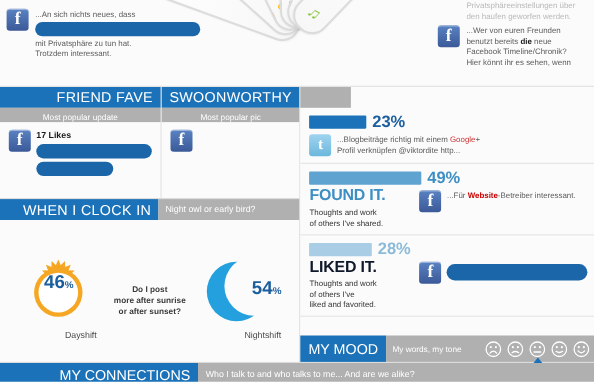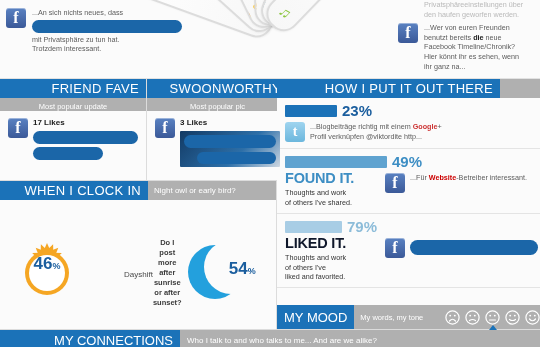--- a/index.html
+++ b/index.html
@@ -87,21 +87,21 @@
   .blob-a{width:105px;height:13px;background:#1b66a8;border-radius:7px;margin-bottom:3px;}
   .blob-b{width:70px;height:13px;background:#1b66a8;border-radius:7px;}
 
   .picbox{width:100px;height:36px;background:linear-gradient(135deg,#123a64,#2d6fa8 60%,#cfd8e2);position:relative;border-radius:1px;}
   .picbox .pb1{position:absolute;left:4px;top:4px;width:92px;height:13px;background:#1b66a8;border-radius:7px;}
   .picbox .pb2{position:absolute;left:17px;top:21px;width:79px;height:12px;background:#1b66a8;border-radius:6px;}
 
   
   .clockin{flex:1;display:flex;flex-direction:column;gap:20px;}
   .clock-body{flex:1;display:flex;align-items:center;justify-content:space-around;padding:4px 10px 8px;}
-  .cunit{display:flex;flex-direction:row;align-items:center;}
+  .cunit{display:flex;flex-direction:column;align-items:center;}
   .cunit .cap{font-size:8px;color:#4a4a4a;margin-top:4px;margin-left:40px;}
   .sunwrap{position:relative;width:74px;height:60px;display:flex;align-items:center;justify-content:center;}
   .sun-rays{position:absolute;left:50%;top:50%;width:0;height:0;}
   .ray{
     position:absolute;width:0;height:0;
     border-left:7px solid transparent;border-right:7px solid transparent;
     border-bottom:16px solid #f5a623;
     transform-origin:50% 100%;left:-7px;top:-30px;
   }
   .sun-core{
@@ -129,21 +129,21 @@
   
   .stat{padding:5px 8px 6px 8px;border-bottom:1px solid #e4e4e4;}
   .statrow1{display:flex;align-items:center;gap:5px;}
   .bar{height:12px;border-radius:1px;}
   .pctlabel{font-size:15px;font-weight:bold;line-height:1;}
   .statrow2{display:flex;gap:8px;margin-top:2px;}
   .statleft{width:92px;flex:0 0 92px;}
   .bigname{font-size:14.5px;font-weight:bold;letter-spacing:-.2px;line-height:1.05;}
   .desc{font-size:7.2px;line-height:9.4px;color:#333;margin-top:2px;}
   .statpost{flex:1;display:flex;gap:5px;padding-top:2px;}
-  .gsvc{color:#cc3333;font-weight:bold;text-align:center;}
+  .gsvc{color:#cc3333;font-weight:normal;text-align:center;}
   .wsvc{color:#cc0000;font-weight:bold;}
 
   
   .moodbar{display:flex;height:24px;align-items:stretch;}
   .moodbar .title{
     background:#1b72b8;color:#fff;font-size:13px;
     display:flex;align-items:center;justify-content:flex-end;padding:0 7px;
   }
   .moodbar .sub{
     background:#b0b0b0;flex:1;display:flex;align-items:center;
@@ -217,21 +217,20 @@
         <div class="fb-ico">f</div>
         <div class="fbtext">
           <div>...Wer von euren Freunden</div>
           <div>
             <span>benutzt bereits</span>
             <b>die</b>
             <span>neue</span>
           </div>
           <div>Facebook Timeline/Chronik?</div>
           <div>Hier könnt ihr es sehen, wenn</div>
-          <div>ihr ganz na...</div>
         </div>
       </div>
     </div>
   </div>
 
   <div class="cols">
 
     <div class="left">
 
       <div class="twocol">
@@ -255,27 +254,20 @@
 
         <div class="cell">
           <div class="hdr">
             <div class="title" style="flex:1;">SWOONWORTHY</div>
           </div>
           <div class="hdr" style="height:13px;">
             <div class="sub right" style="font-size:7.5px;">Most popular pic</div>
           </div>
           <div class="cell-body">
             <div class="fb-ico">f</div>
-            <div style="flex:1;">
-              <div class="likes">3 Likes</div>
-              <div class="picbox">
-                <div class="pb1"></div>
-                <div class="pb2"></div>
-              </div>
-            </div>
           </div>
         </div>
 
       </div>
 
       <div class="clockin">
         <div class="hdr">
           <div class="title" style="flex:1;">WHEN I CLOCK IN</div>
           <div class="sub" style="flex:0 0 116px;">Night owl or early bird?</div>
         </div>
@@ -328,21 +320,20 @@
             <div class="cap">Nightshift</div>
           </div>
 
         </div>
       </div>
     </div>
 
     <div class="right">
 
       <div class="hdr">
-        <div class="title" style="flex:1;">HOW I PUT IT OUT THERE</div>
         <div class="sub" style="flex:0 0 34px;"></div>
       </div>
 
       <div id="stats-wrap" style="flex:1;">
           <div class="stat">
             <div class="statrow1">
               <div class="bar" style="width: 52px; background: rgb(27, 114, 184);"></div>
               <div class="pctlabel" style="color: rgb(27, 94, 158);">23%</div>
             </div>
             <div class="statrow2">
@@ -372,21 +363,21 @@
                 <div class="fb-ico">f</div>
                 <div class="fbtext">
                   <div><span>...Für </span><span class="wsvc">Website</span><span>-Betreiber interessant.</span></div>
                 </div>
               </div>
             </div>
           </div>
           <div class="stat">
             <div class="statrow1">
               <div class="bar" style="width: 57px; background: rgb(168, 205, 229);"></div>
-              <div class="pctlabel" style="color: rgb(140, 188, 217);">79%</div>
+              <div class="pctlabel" style="color: rgb(140, 188, 217);">28%</div>
             </div>
             <div class="statrow2">
               <div class="statleft">
                 <div class="bigname" style="color: #0f172a;">LIKED IT.</div>
                 <div class="desc">
                   <div>Thoughts and work</div>
                   <div>of others I've</div>
                   <div>liked and favorited.</div>
                 </div>
               </div>

